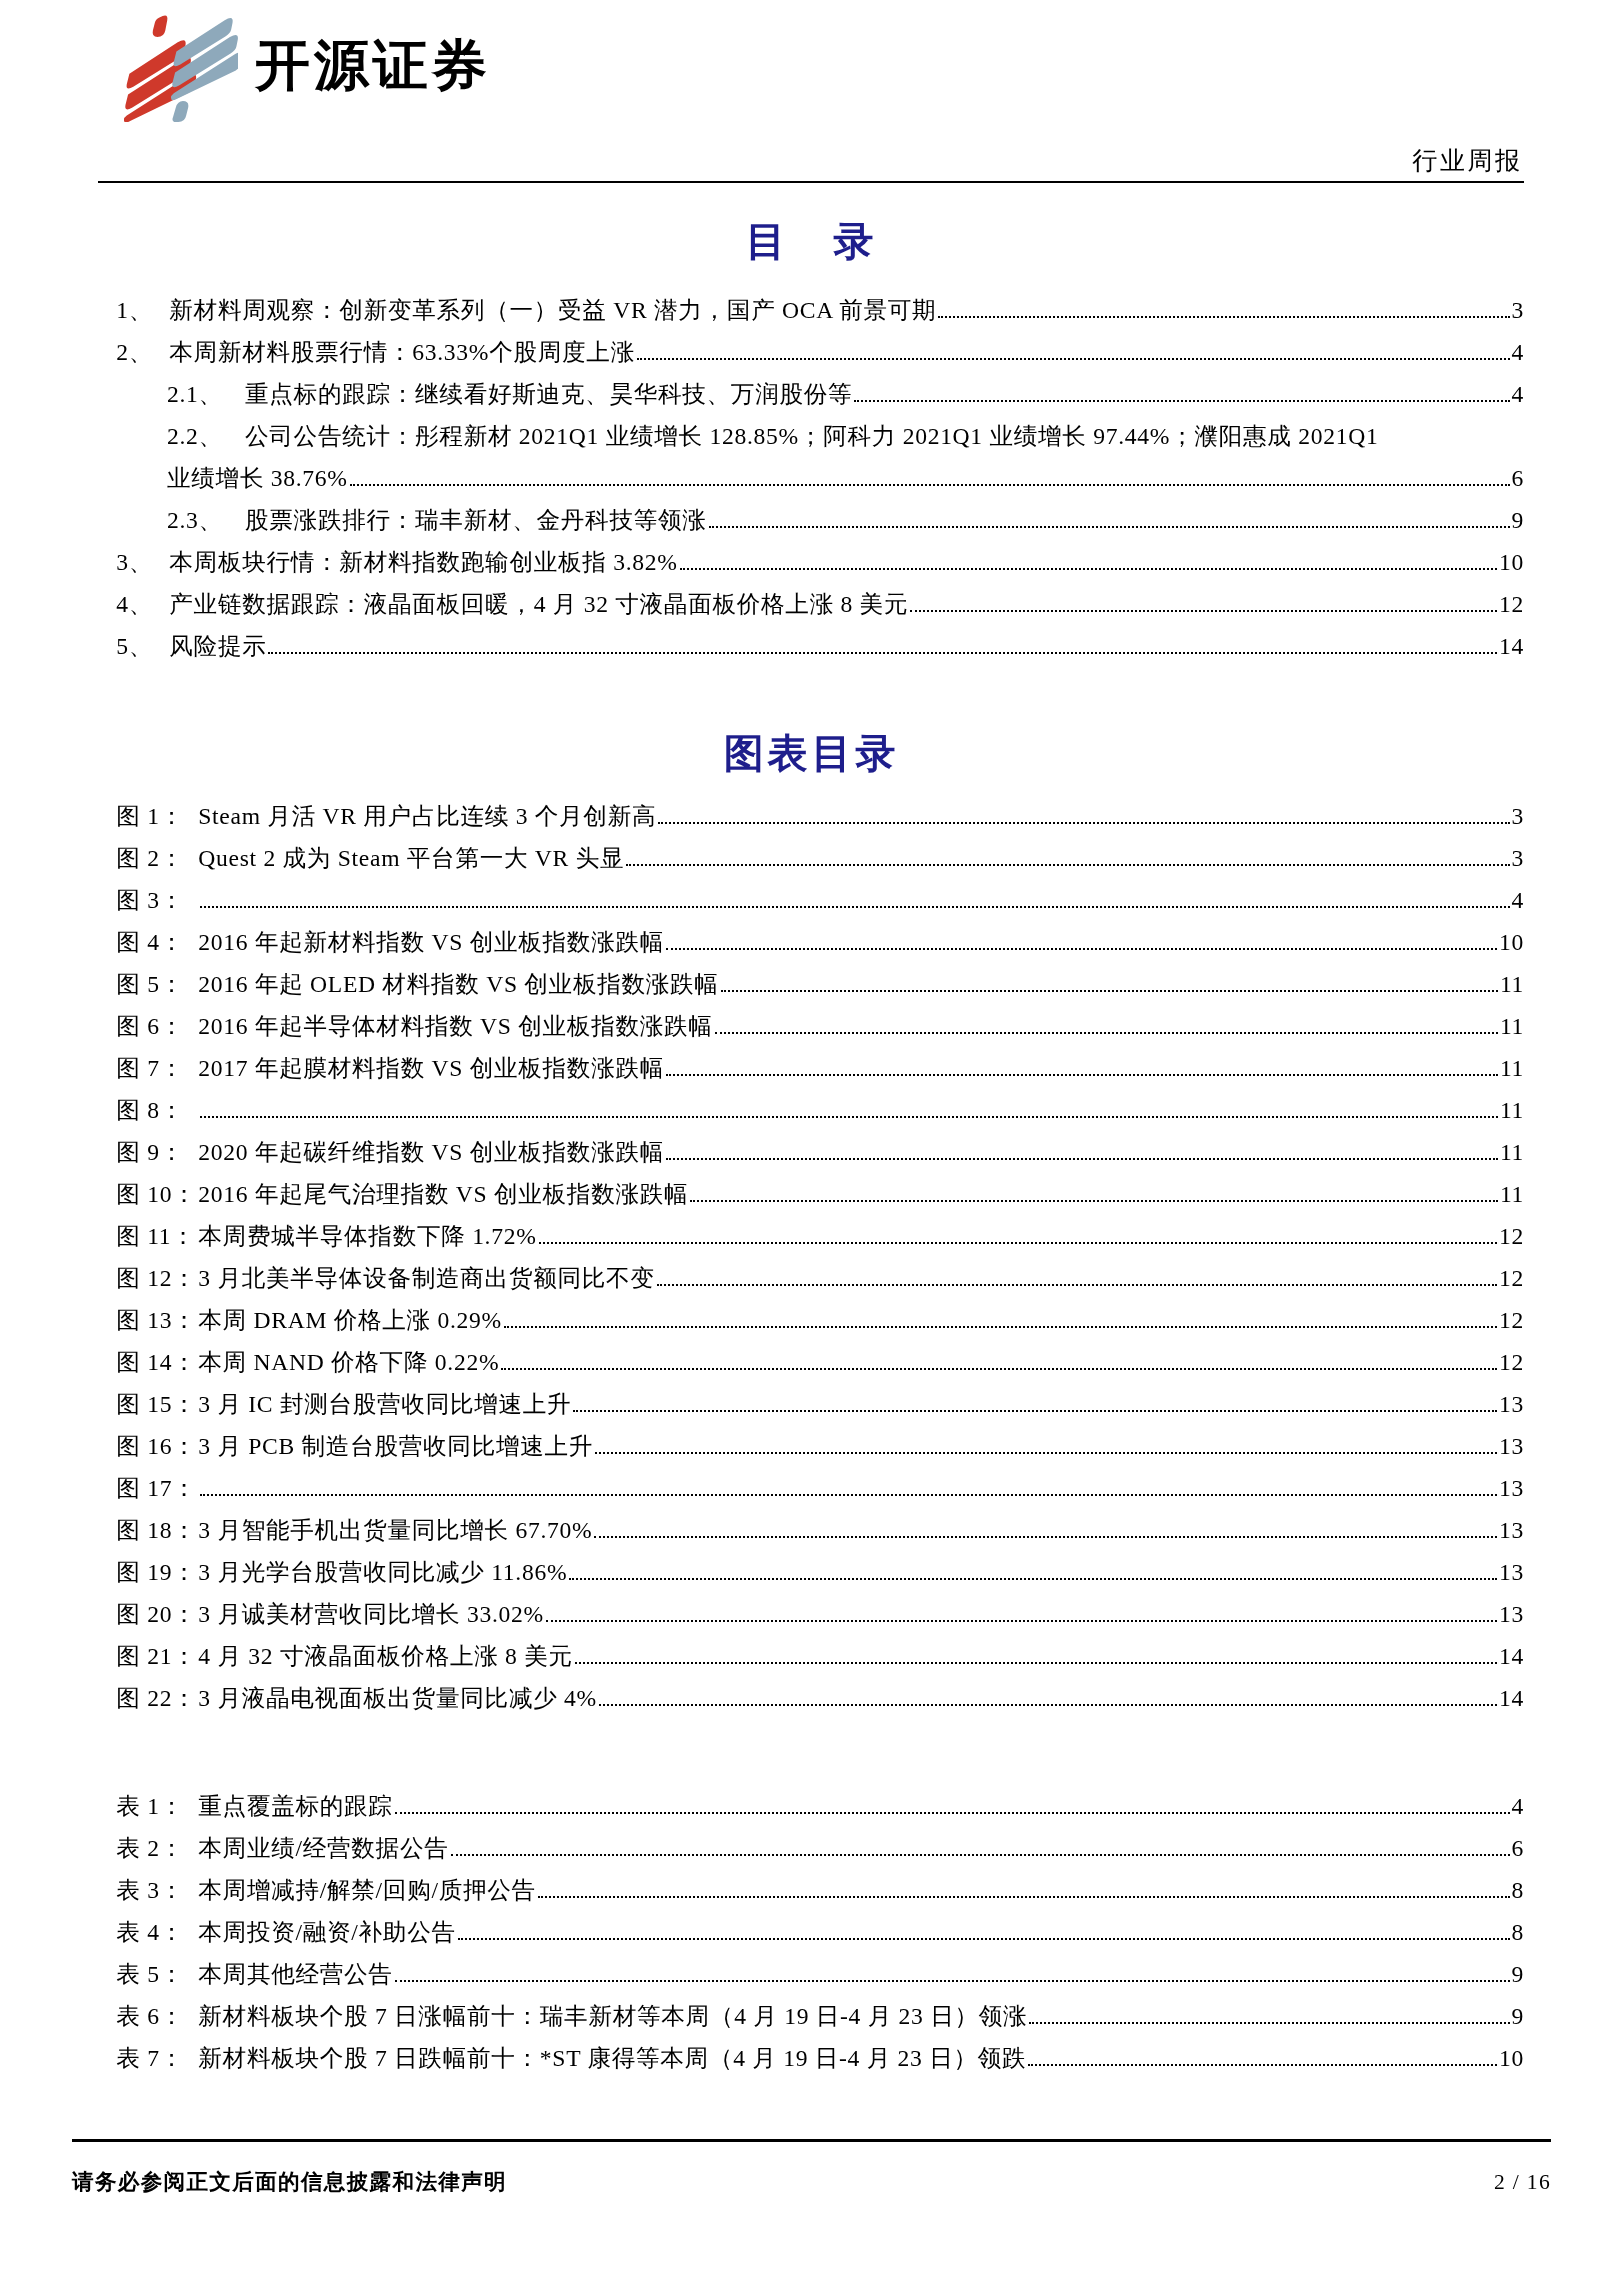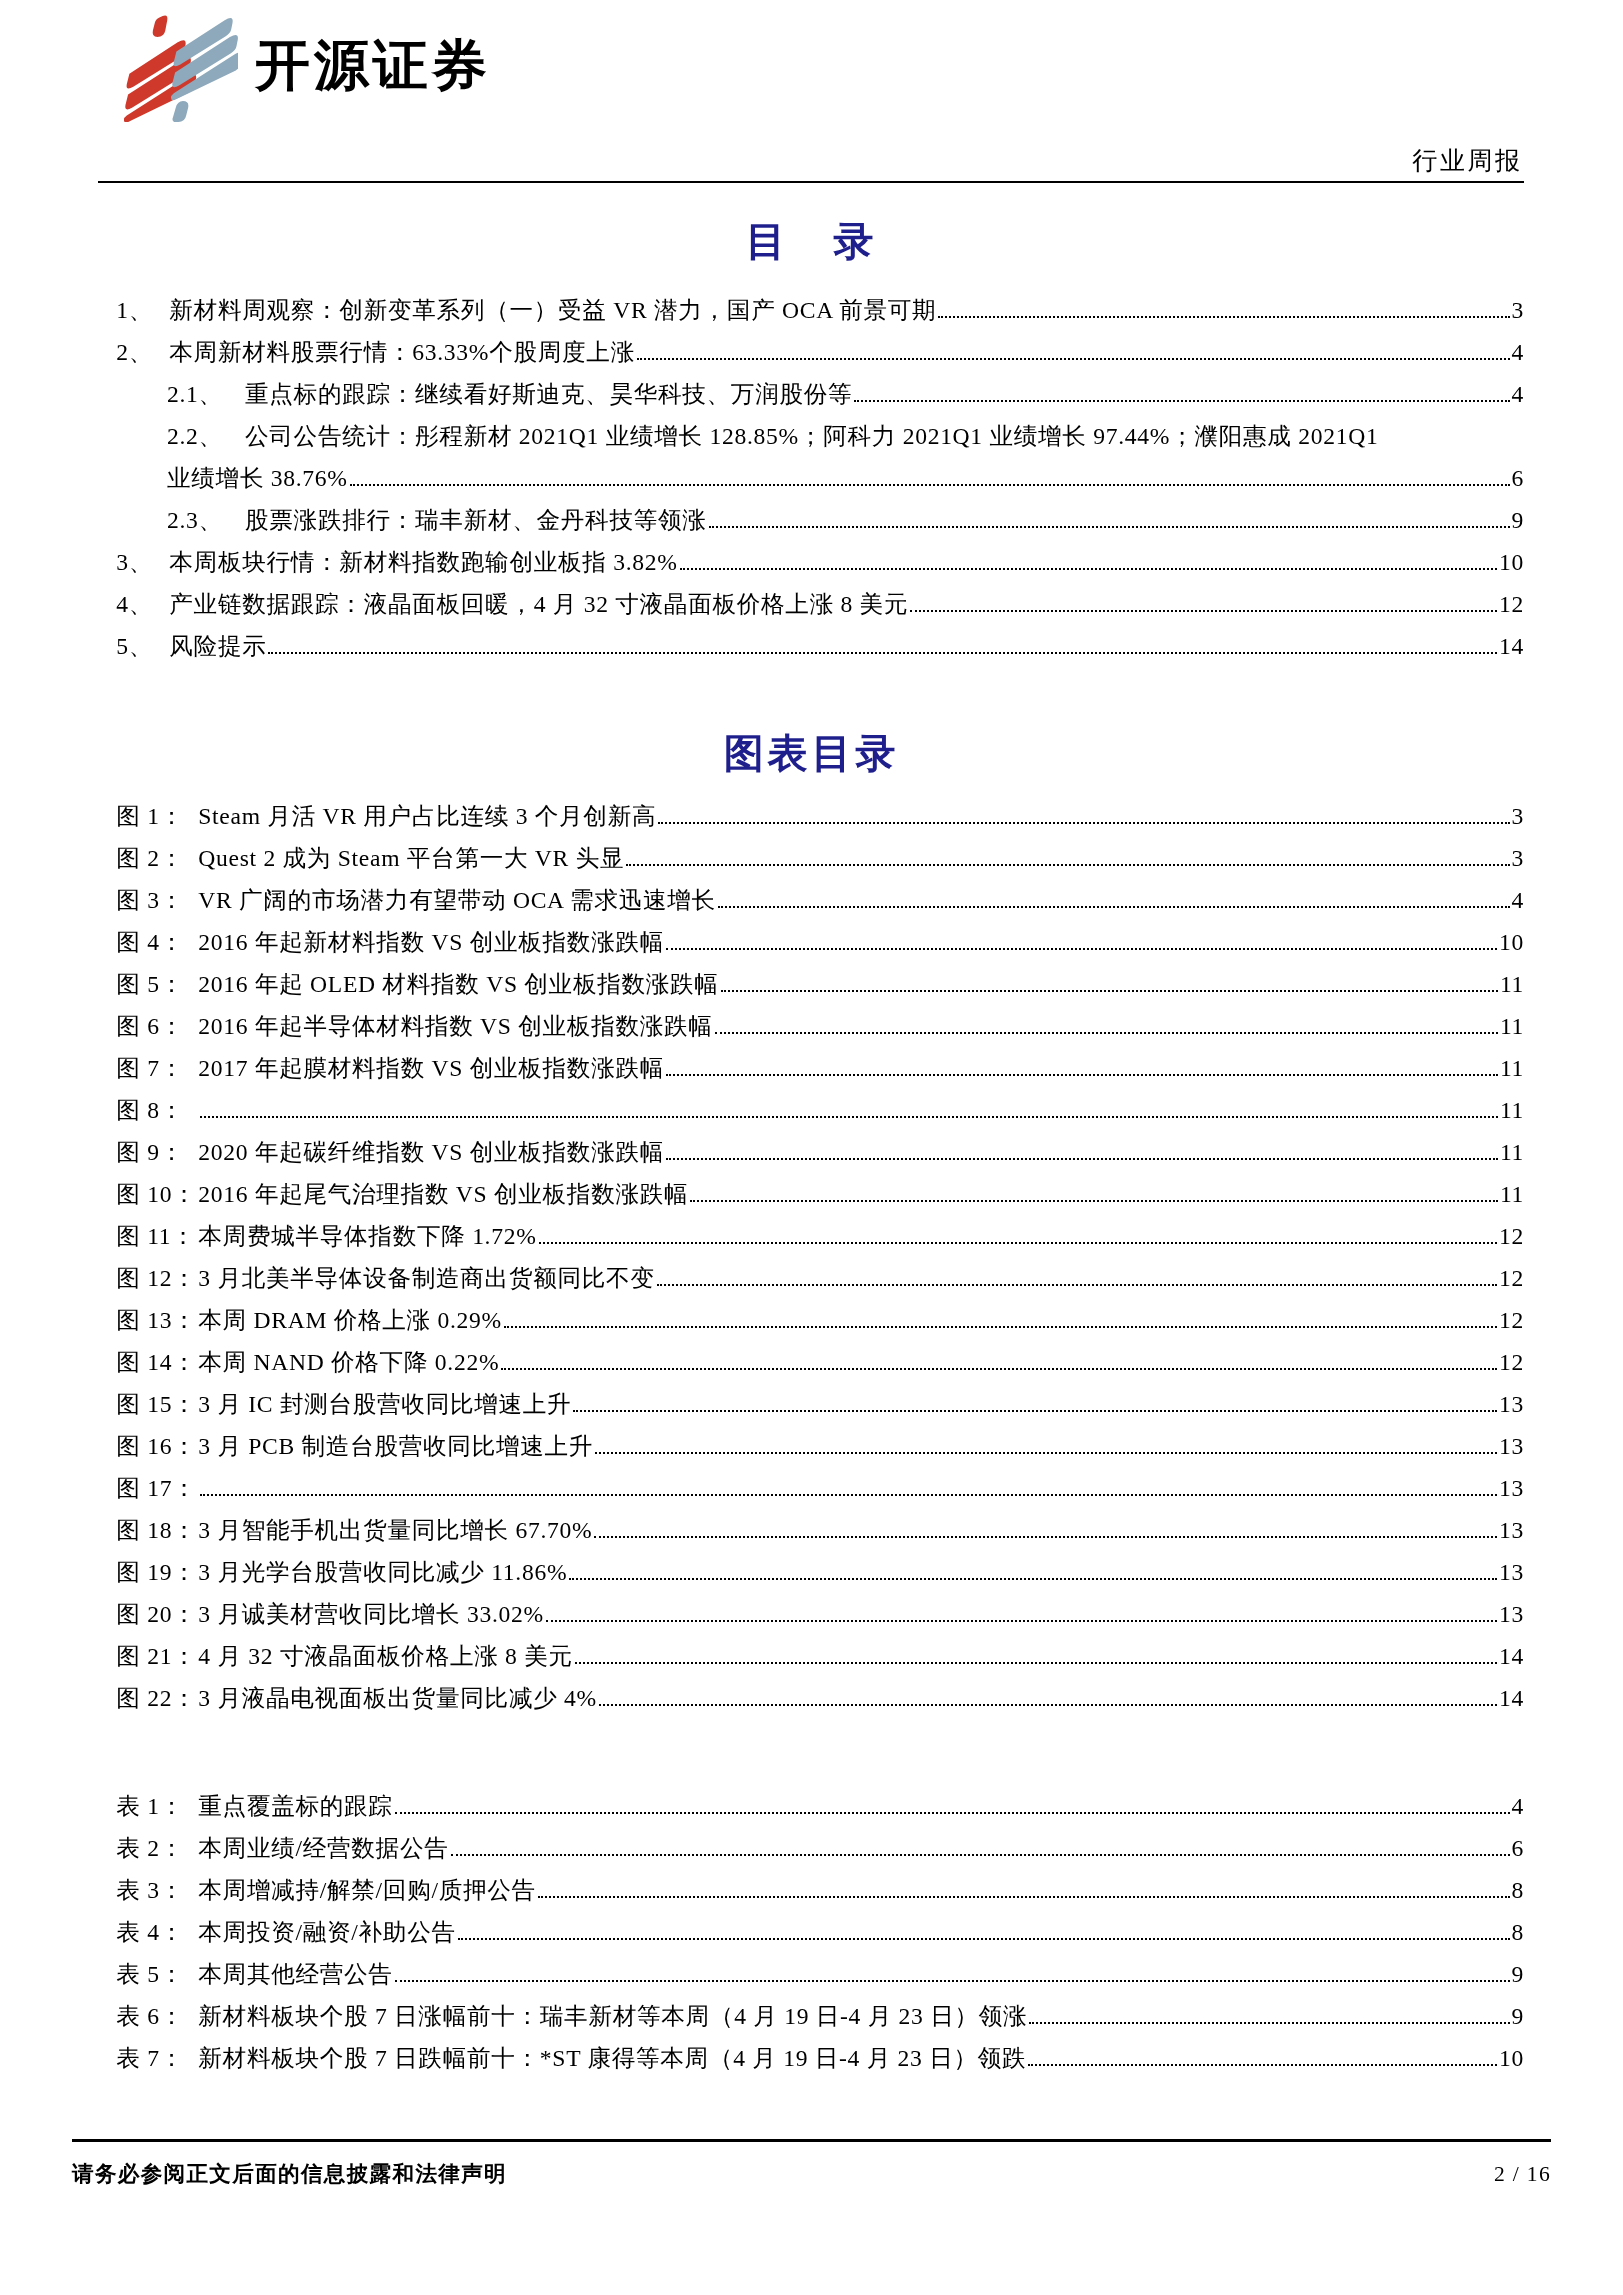--- a/index.html
+++ b/index.html
@@ -63,21 +63,21 @@
     flex:1 1 13px;min-width:11.8px;height:0;
     border-bottom:2.3px dotted #000;
     margin:0 2px;
     align-self:baseline;
   }
   .pg{flex:0 0 auto;text-align:right;}
   
   .footer{
     position:absolute;left:72px;right:72px;top:2139px;
     border-top:3.3px solid #000;
-    padding-top:17px;
+    padding-top:25px;
     display:flex;justify-content:space-between;align-items:baseline;
     font-size:21.6px;
   }
   .disclaimer{font-weight:bold;letter-spacing:1.3px;}
   .pagenum{letter-spacing:1.3px;}
 </style>
 </head>
 <body>
 
 <div class="page">
@@ -174,21 +174,20 @@
       <span class="pg">3</span>
     </div>
     <div class="row fig">
       <span class="num">图 2：</span>
       <span class="txt">Quest 2 成为 Steam 平台第一大 VR 头显</span>
       <span class="dots"></span>
       <span class="pg">3</span>
     </div>
     <div class="row fig">
       <span class="num">图 3：</span>
-      <span class="txt">VR 广阔的市场潜力有望带动 OCA 需求迅速增长</span>
       <span class="dots"></span>
       <span class="pg">4</span>
     </div>
     <div class="row fig">
       <span class="num">图 4：</span>
       <span class="txt">2016 年起新材料指数 VS 创业板指数涨跌幅</span>
       <span class="dots"></span>
       <span class="pg">10</span>
     </div>
     <div class="row fig">

